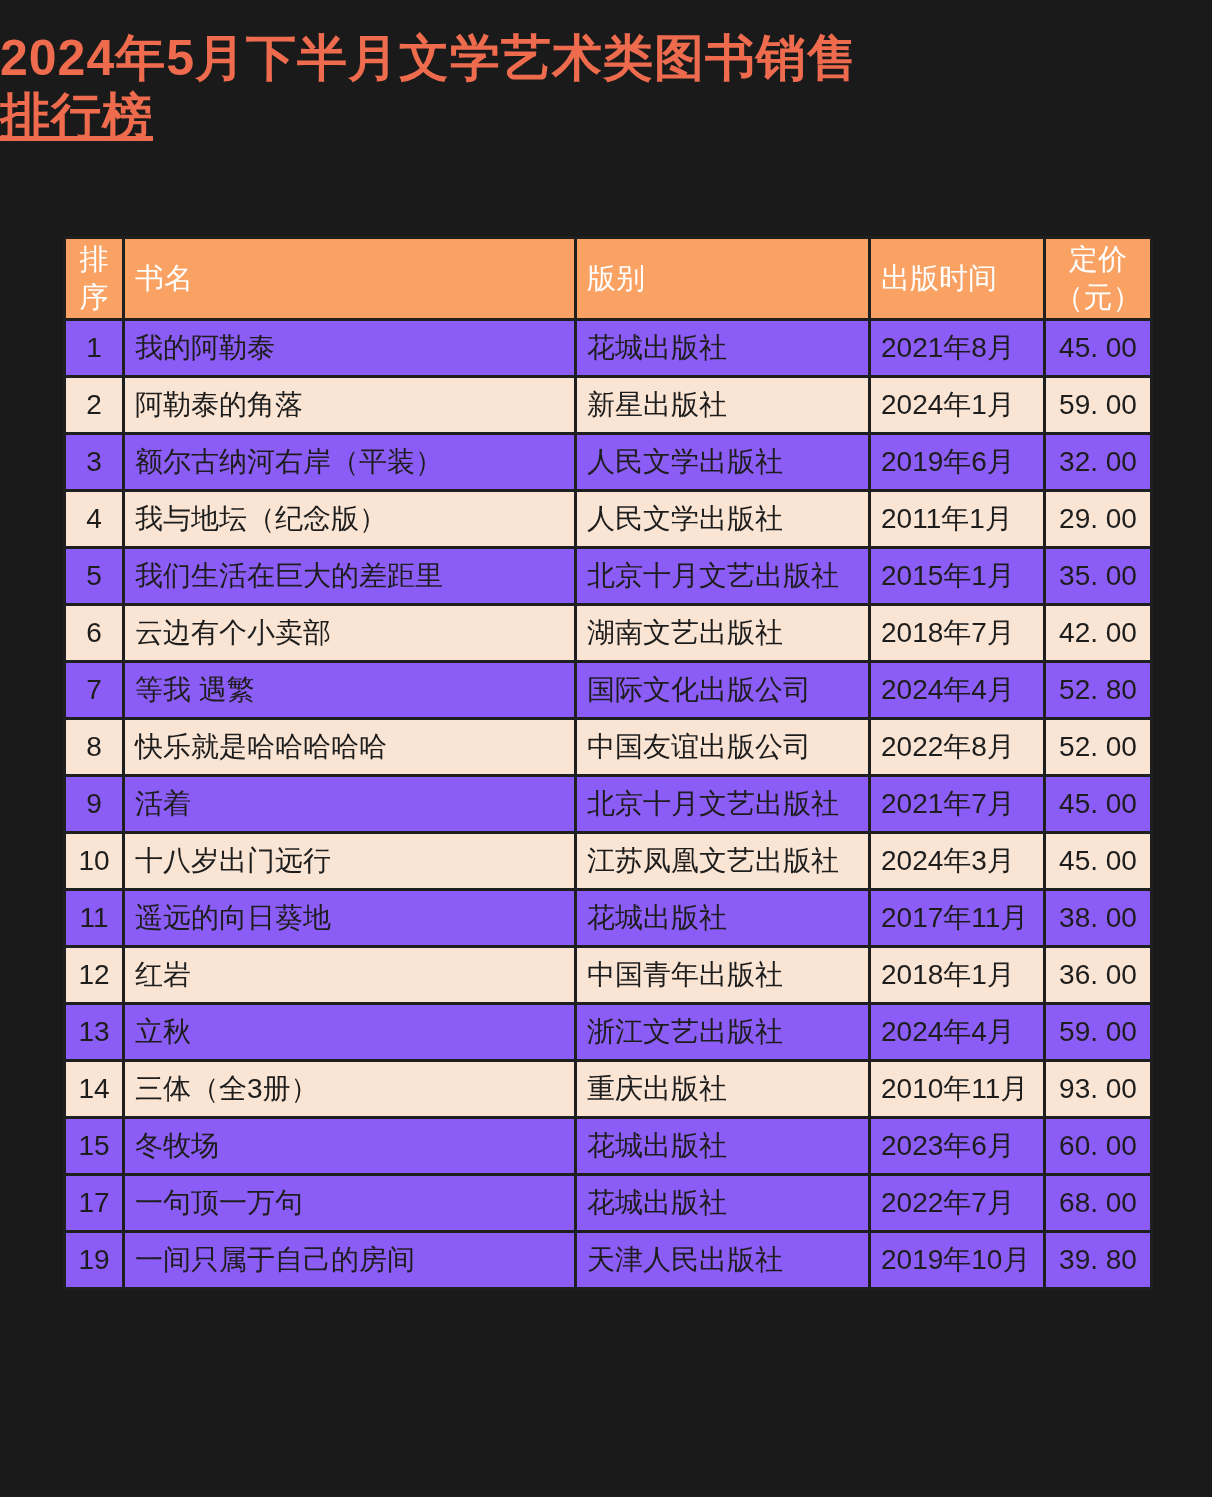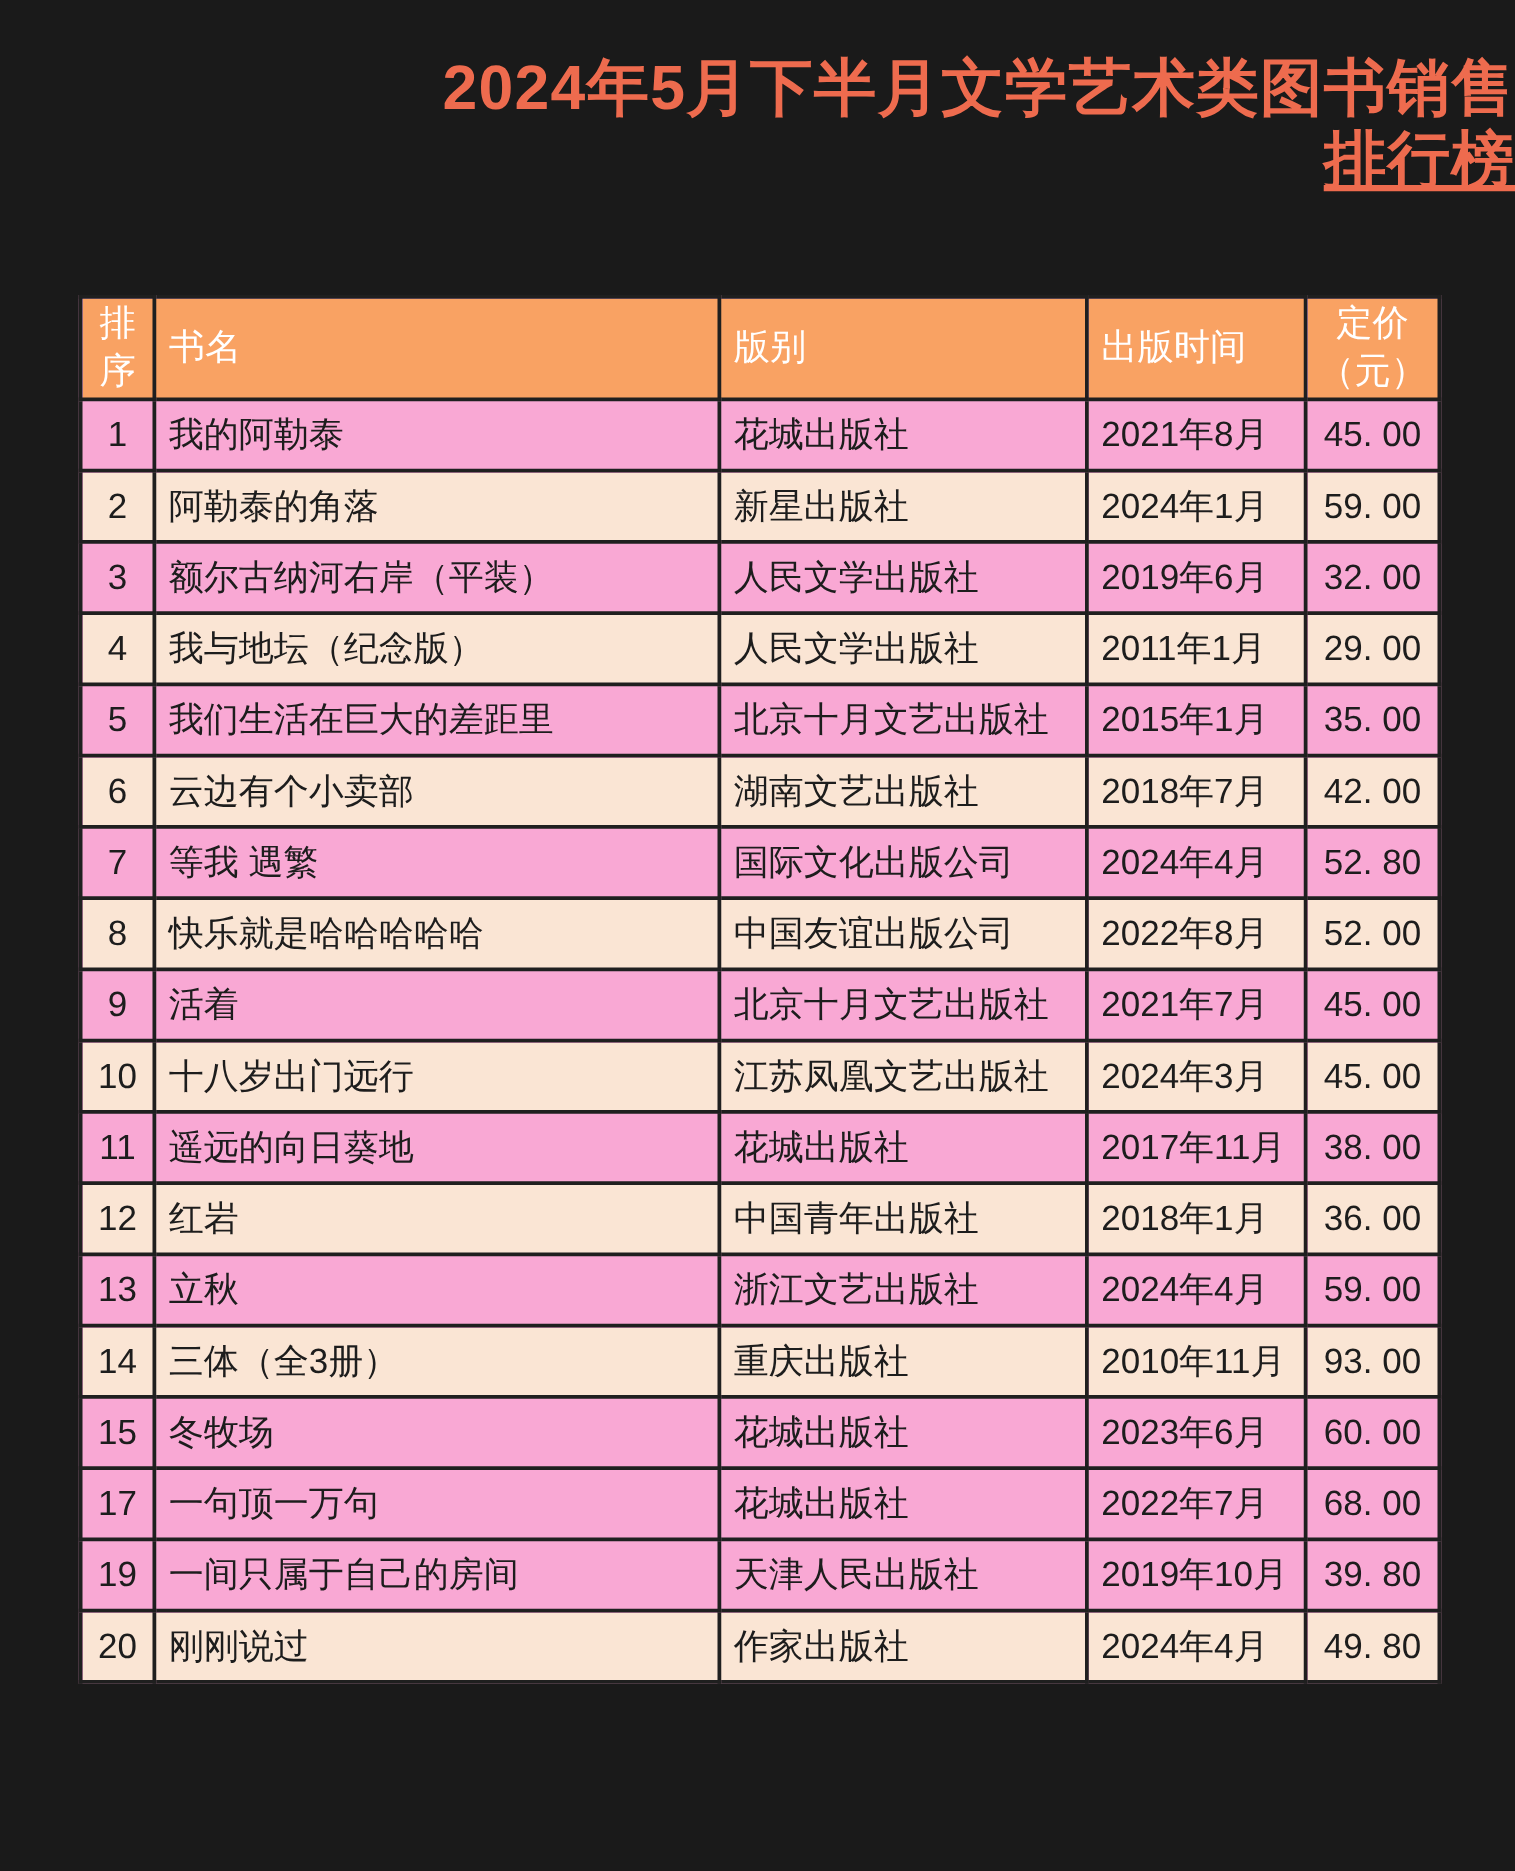--- a/index.html
+++ b/index.html
@@ -9,43 +9,43 @@
   }
   body {
     width: 1212px;
     height: 1497px;
     position: relative;
     overflow: hidden;
     font-family: "Liberation Sans", sans-serif;
   }
   .title-wrap {
     position: absolute;
-    top: 42px;
+    top: 30px;
     left: 0;
     width: 1212px;
-    text-align: right;
+    text-align: left;
   }
   .title-line {
     color: #ee6b4e;
     font-weight: bold;
     font-size: 50px;
     line-height: 1.15;
     letter-spacing: 1px;
   }
   .title-line.second {
     text-decoration: underline;
   }
   table.rank-table {
     position: absolute;
     left: 63px;
     top: 236px;
     width: 1087px;
     border-collapse: collapse;
     table-layout: fixed;
-    background: #f9a8d4;
+    background: #8b5cf6;
   }
   .rank-table col.c-rank  { width: 59px; }
   .rank-table col.c-title { width: 452px; }
   .rank-table col.c-pub   { width: 294px; }
   .rank-table col.c-date  { width: 175px; }
   .rank-table col.c-price { width: 107px; }
 
   .rank-table th, .rank-table td {
     border: 3px solid #1f1f1f;
     vertical-align: middle;
@@ -217,21 +217,14 @@
         <td class="date-cell">2022年7月</td>
         <td class="price-cell">68. 00</td>
       </tr>
       <tr>
         <td class="rank-cell">19</td>
         <td class="title-cell">一间只属于自己的房间</td>
         <td class="pub-cell">天津人民出版社</td>
         <td class="date-cell">2019年10月</td>
         <td class="price-cell">39. 80</td>
       </tr>
-      <tr class="alt">
-        <td class="rank-cell">20</td>
-        <td class="title-cell">刚刚说过</td>
-        <td class="pub-cell">作家出版社</td>
-        <td class="date-cell">2024年4月</td>
-        <td class="price-cell">49. 80</td>
-      </tr>
     </tbody>
 </table>
 
 </body></html>

